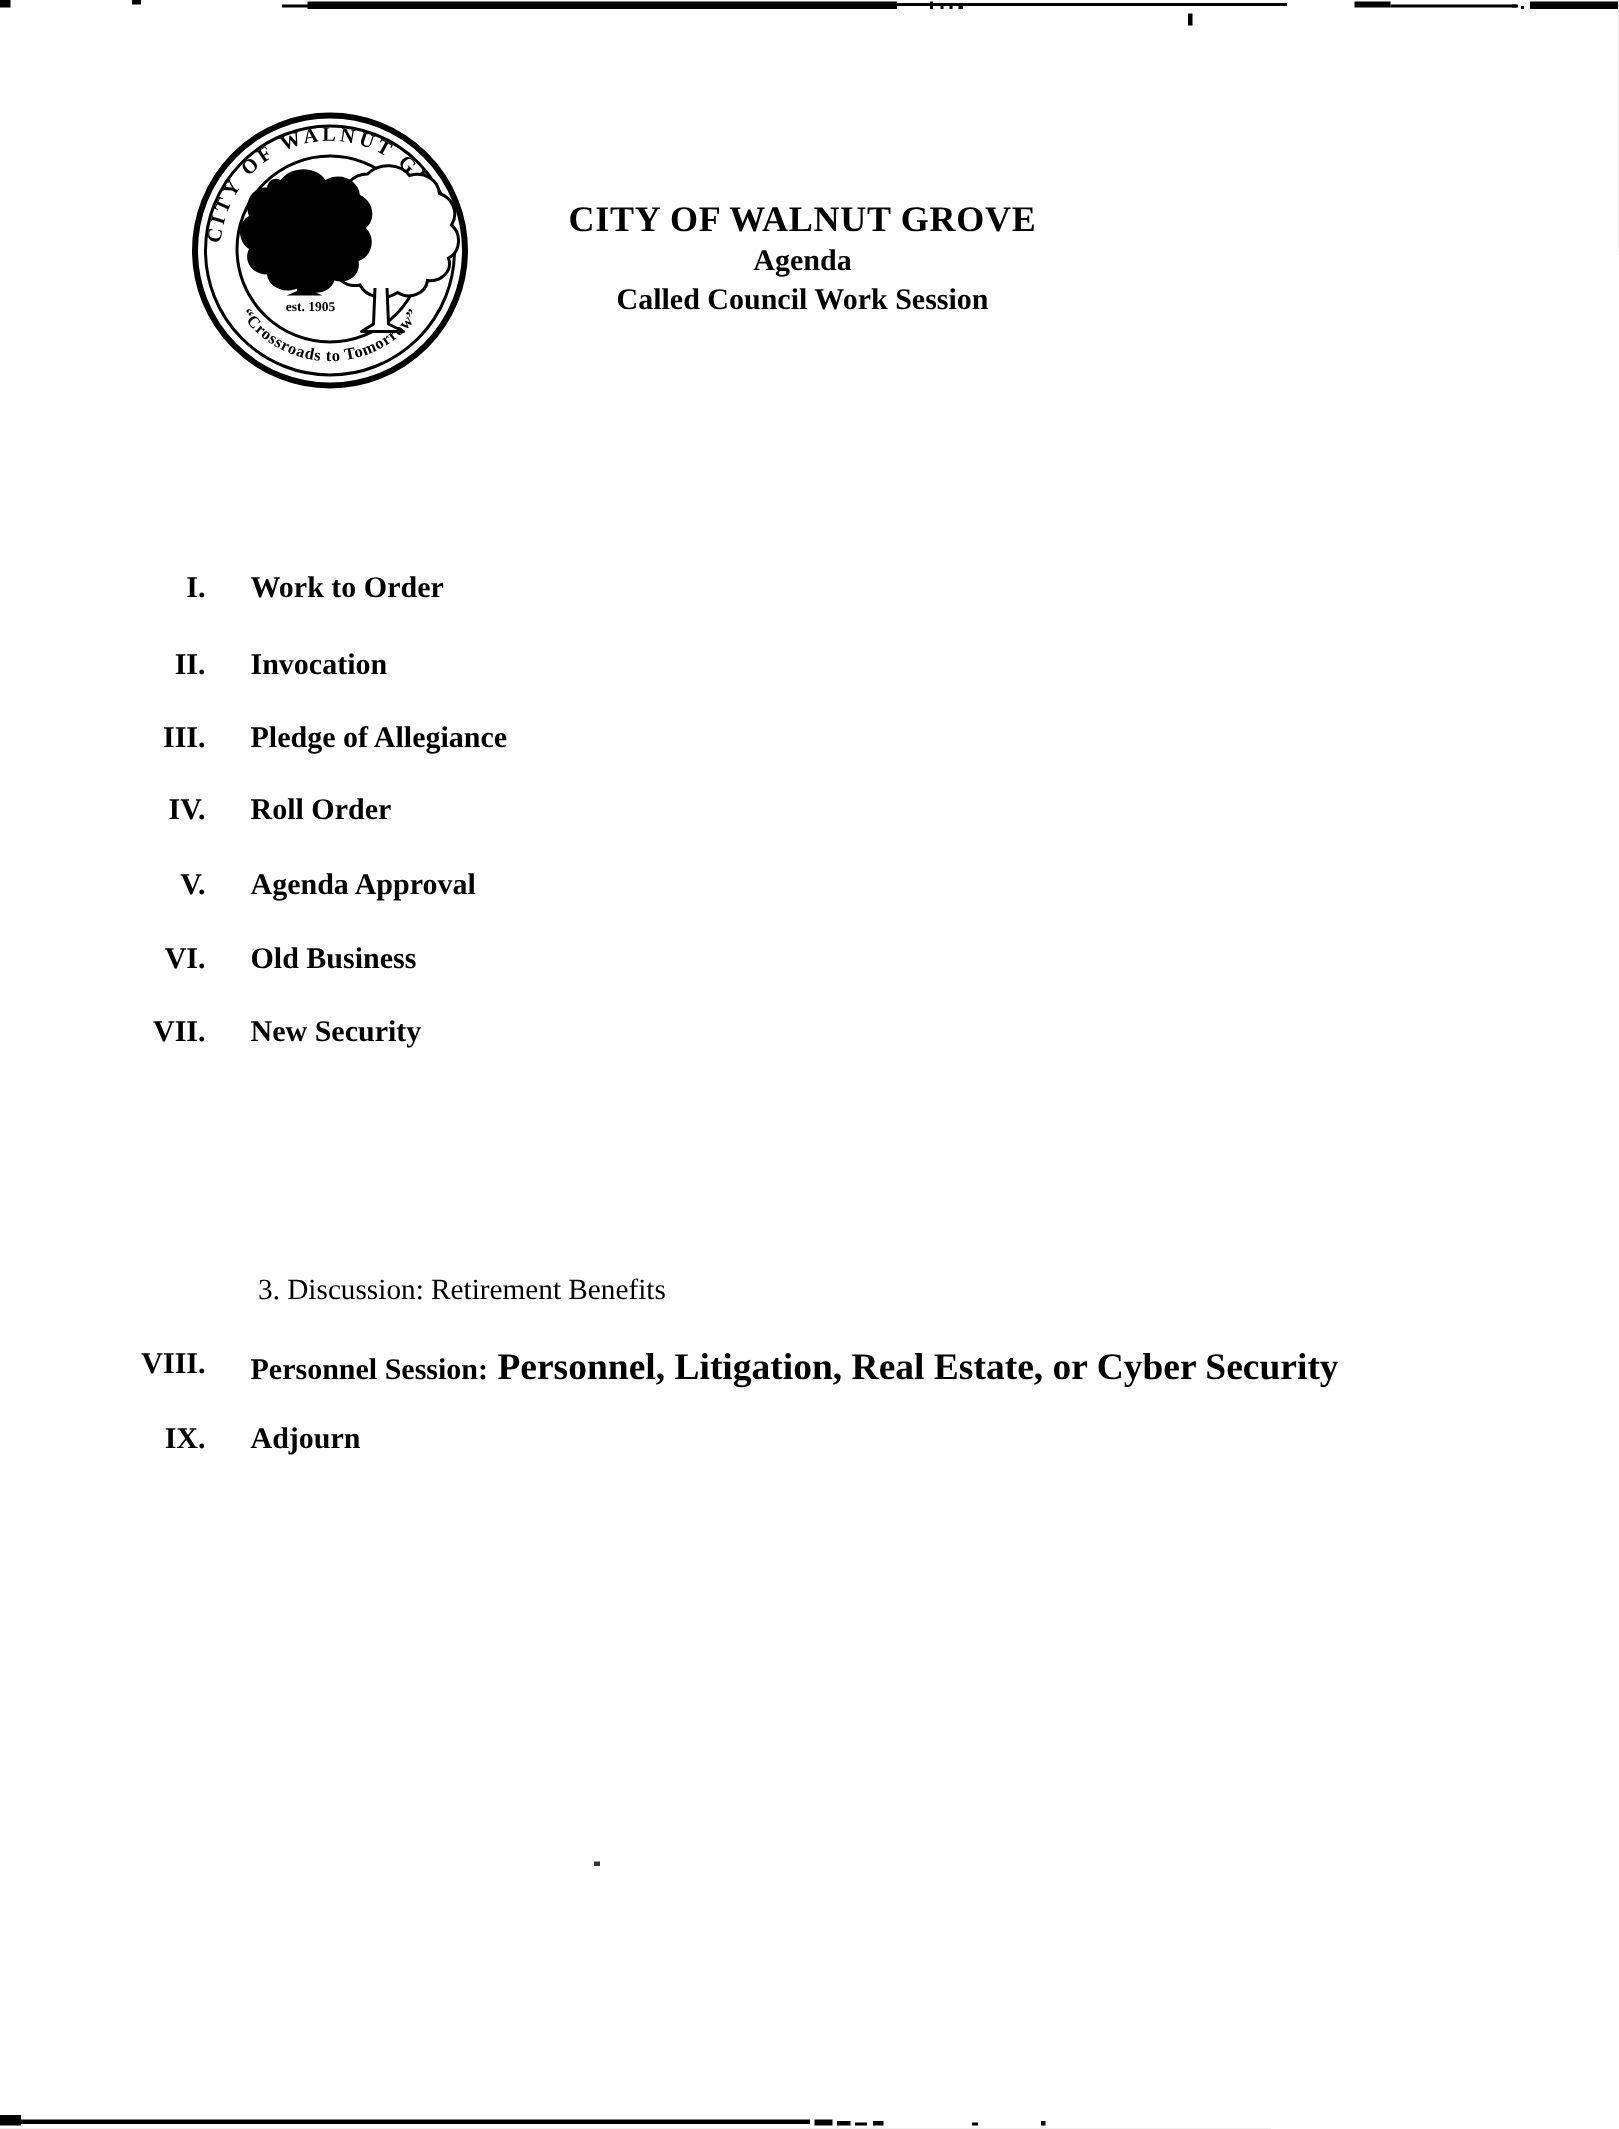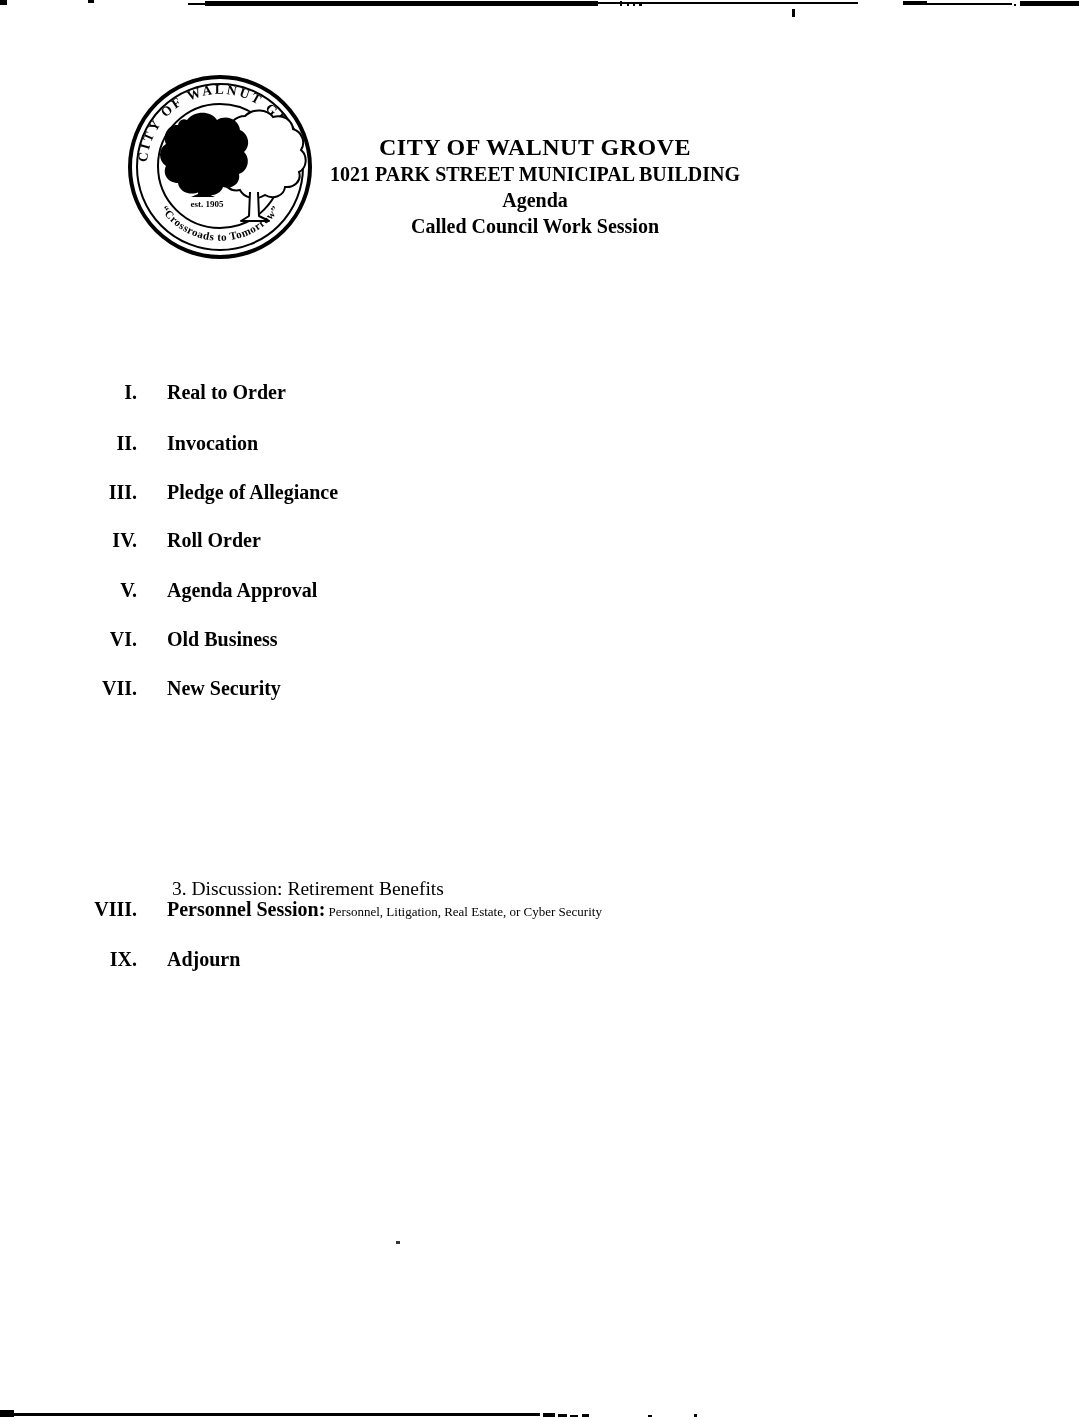--- a/index.html
+++ b/index.html
@@ -26,21 +26,21 @@
     position: absolute; left: 195px; top: 133px; width: 680px;
     text-align: center; font-weight: bold; line-height: 26px;
   }
   .header .title { font-size: 24px; line-height: 28px; letter-spacing: 0.5px; }
   .header .line { font-size: 20px; }
 
   
   .row { position: absolute; left: 0; width: 1040px; font-weight: bold; font-size: 20px; }
   .row .num { position: absolute; left: 0; top: 0; width: 137px; text-align: right; }
   .row .lbl { position: absolute; left: 167px; top: 0; width: 870px; }
-  .row .lbl .rest { font-weight: normal; font-size: 13px; }
+  .row .lbl .rest { font-weight: bold; font-size: 25px; }
 
   .sub {
     position: absolute; left: 172px; width: 752px;
     font-weight: normal; font-size: 19.5px; line-height: 24px;
     padding-left: 14px; text-indent: -14px;
   }
 </style>
 </head>
 <body>
 
@@ -86,28 +86,27 @@
       <path d="M62,48 C70,38 86,39 92,48 C102,42 114,48 115,58 C124,62 126,74 119,80 C126,87 123,99 114,102 C116,111 107,118 98,115 C95,124 82,126 76,119 C66,125 54,120 53,111 C43,111 37,102 41,94 C33,89 33,76 41,72 C37,62 44,52 53,53 C54,48 58,46 62,48 Z" fill="#000"></path>
       <path d="M74,108 L73,122 L66,125 L90,125 L83,122 L82,108 Z" fill="#000"></path>
     </g>
     <text x="88" y="80" font-size="14" font-weight="bold">W</text>
     <text x="98" y="91" font-size="14" font-weight="bold">G</text>
     <text x="82" y="135" font-size="9" font-weight="bold" text-anchor="middle">est. 1905</text>
   </svg>
 
   <div class="header">
     <div class="title">CITY OF WALNUT GROVE</div>
-    <div class="line">1021 PARK STREET MUNICIPAL BUILDING</div>
     <div class="line">Agenda</div>
     <div class="line">Called Council Work Session</div>
   </div>
 
   <div class="row" style="top:381px;">
     <span class="num">I.</span>
-    <span class="lbl">Real to Order</span>
+    <span class="lbl">Work to Order</span>
   </div>
   <div class="row" style="top:432px;">
     <span class="num">II.</span>
     <span class="lbl">Invocation</span>
   </div>
   <div class="row" style="top:481px;">
     <span class="num">III.</span>
     <span class="lbl">Pledge of Allegiance</span>
   </div>
   <div class="row" style="top:529px;">
@@ -120,21 +119,21 @@
   </div>
   <div class="row" style="top:628px;">
     <span class="num">VI.</span>
     <span class="lbl">Old Business</span>
   </div>
   <div class="row" style="top:677px;">
     <span class="num">VII.</span>
     <span class="lbl">New Security</span>
   </div>
 
-  <div class="sub" style="top:849px;margin-top:28px;">3. Discussion: Retirement Benefits</div>
+  <div class="sub" style="top:849px;">3. Discussion: Retirement Benefits</div>
 
   <div class="row" style="top:898px;">
     <span class="num">VIII.</span>
     <span class="lbl"><span>Personnel Session:</span><span class="rest"> Personnel, Litigation, Real Estate, or Cyber Security</span></span>
   </div>
   <div class="row" style="top:948px;">
     <span class="num">IX.</span>
     <span class="lbl">Adjourn</span>
   </div>
 

